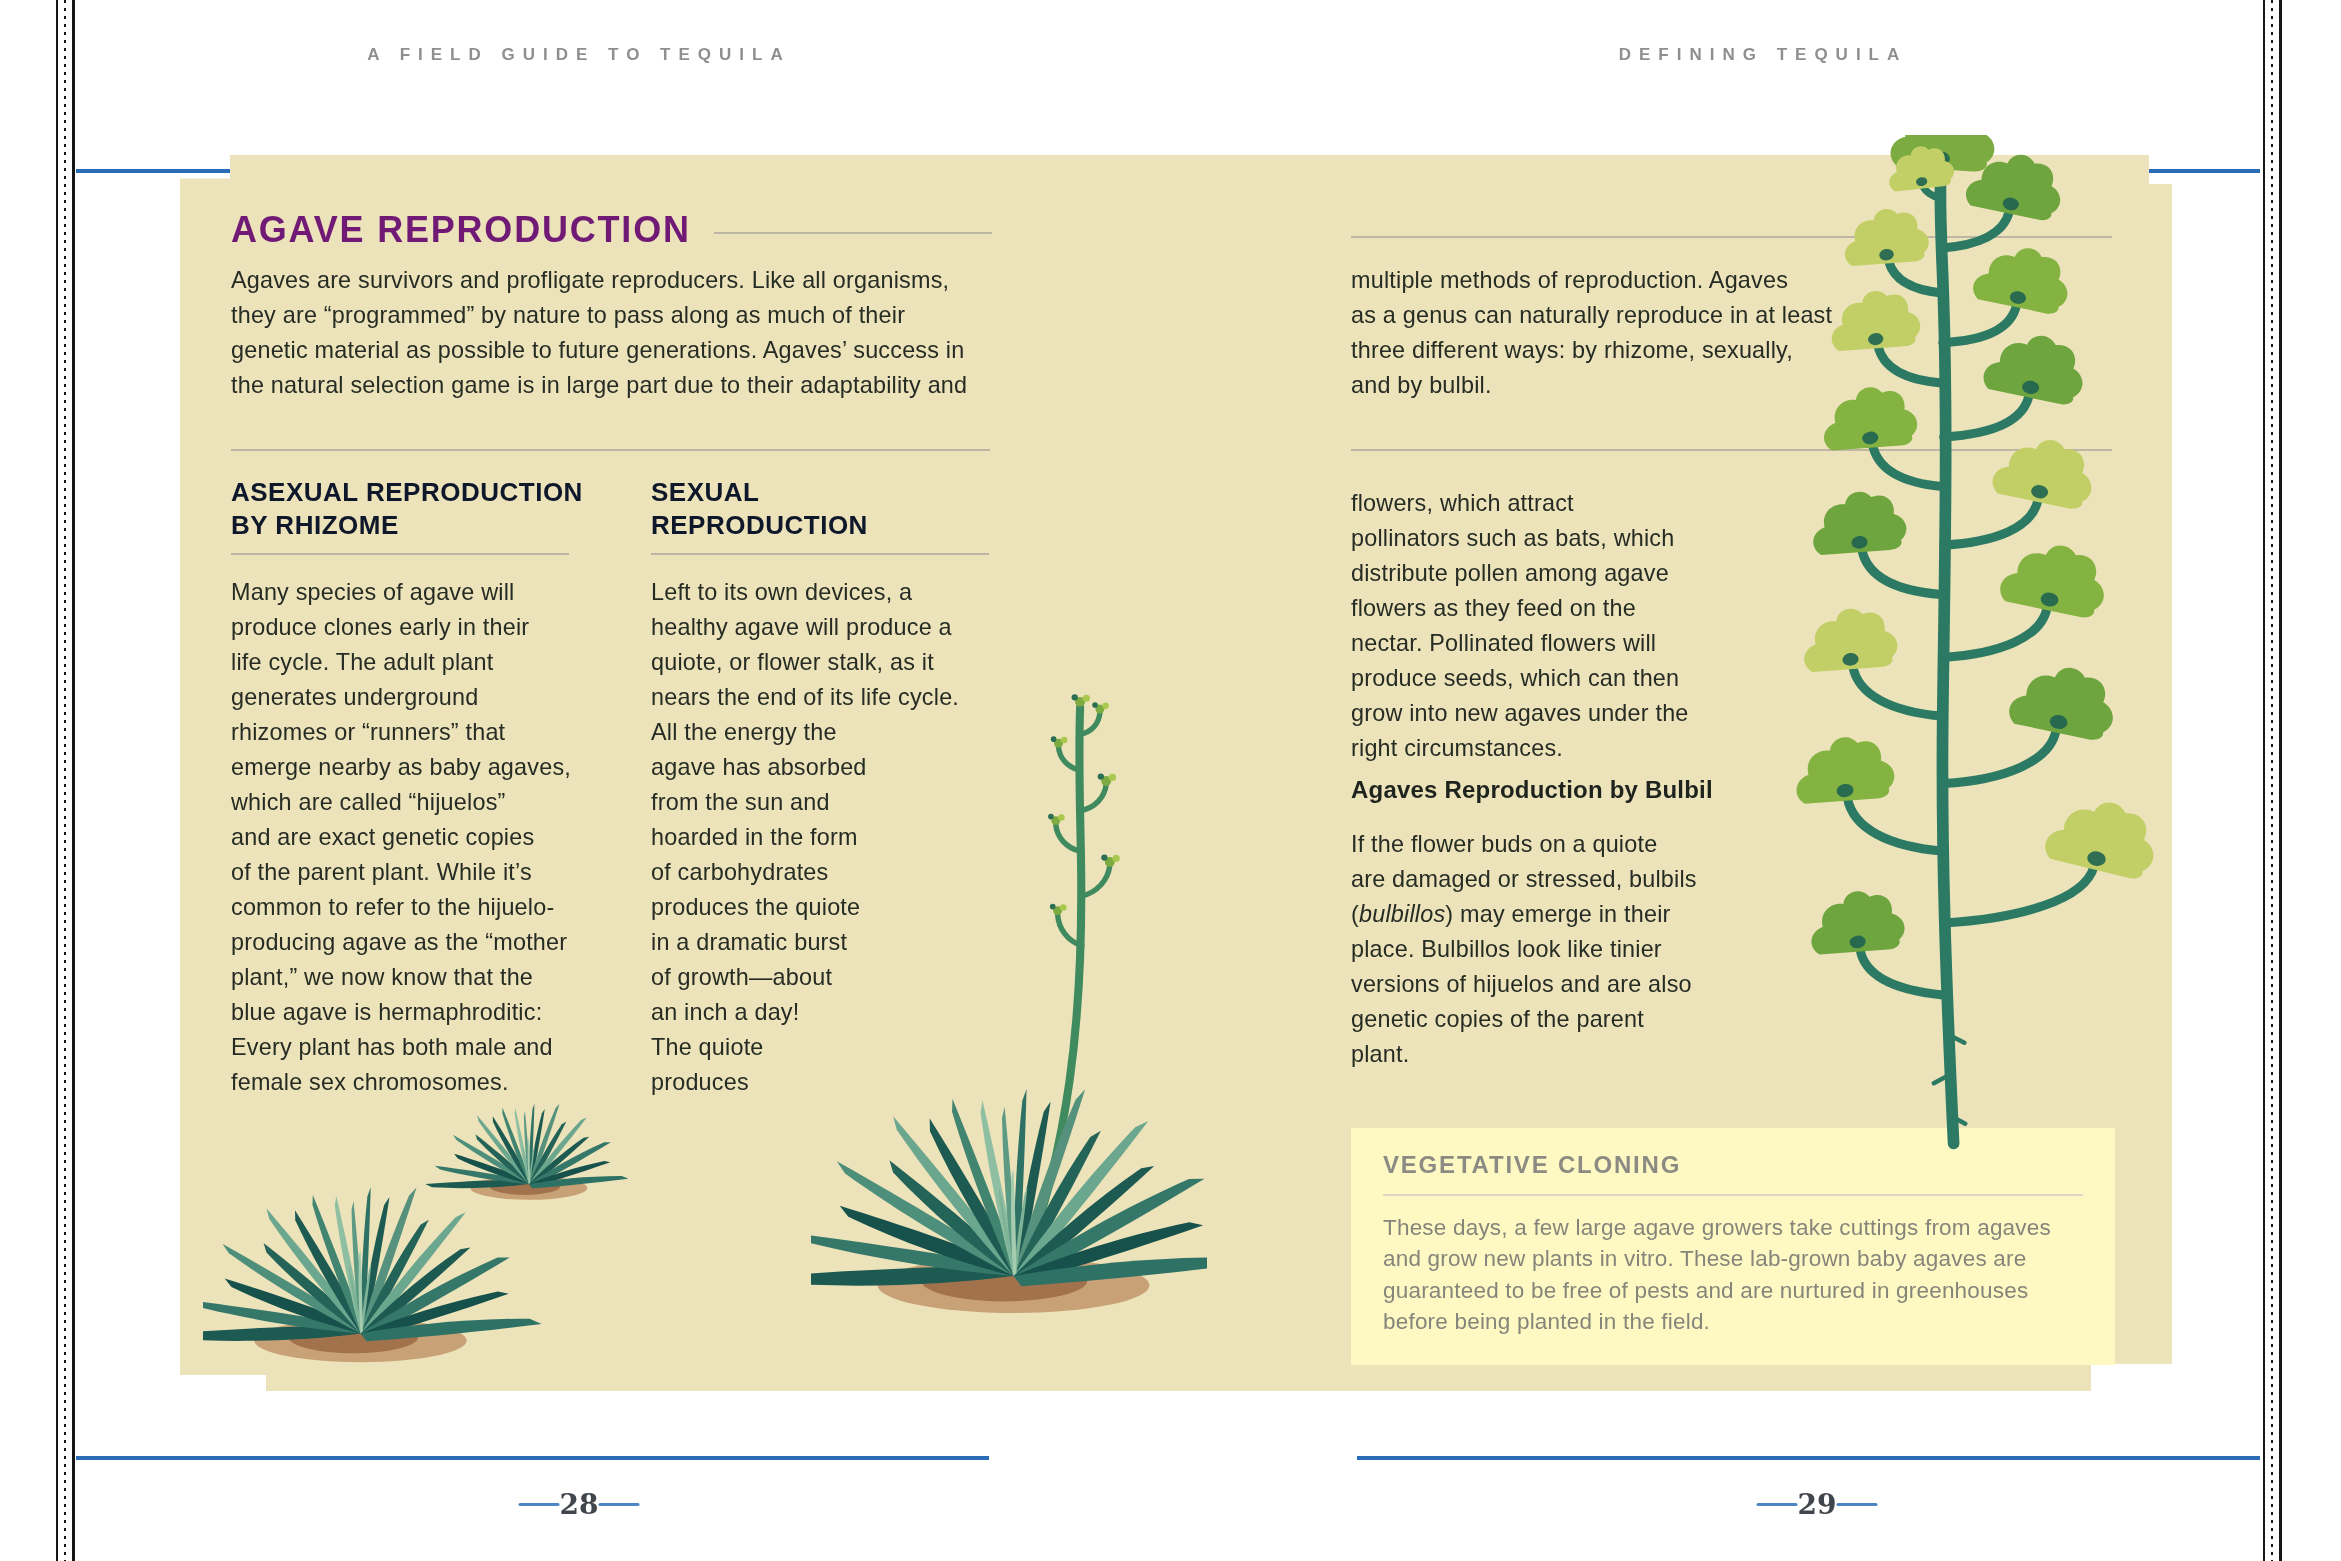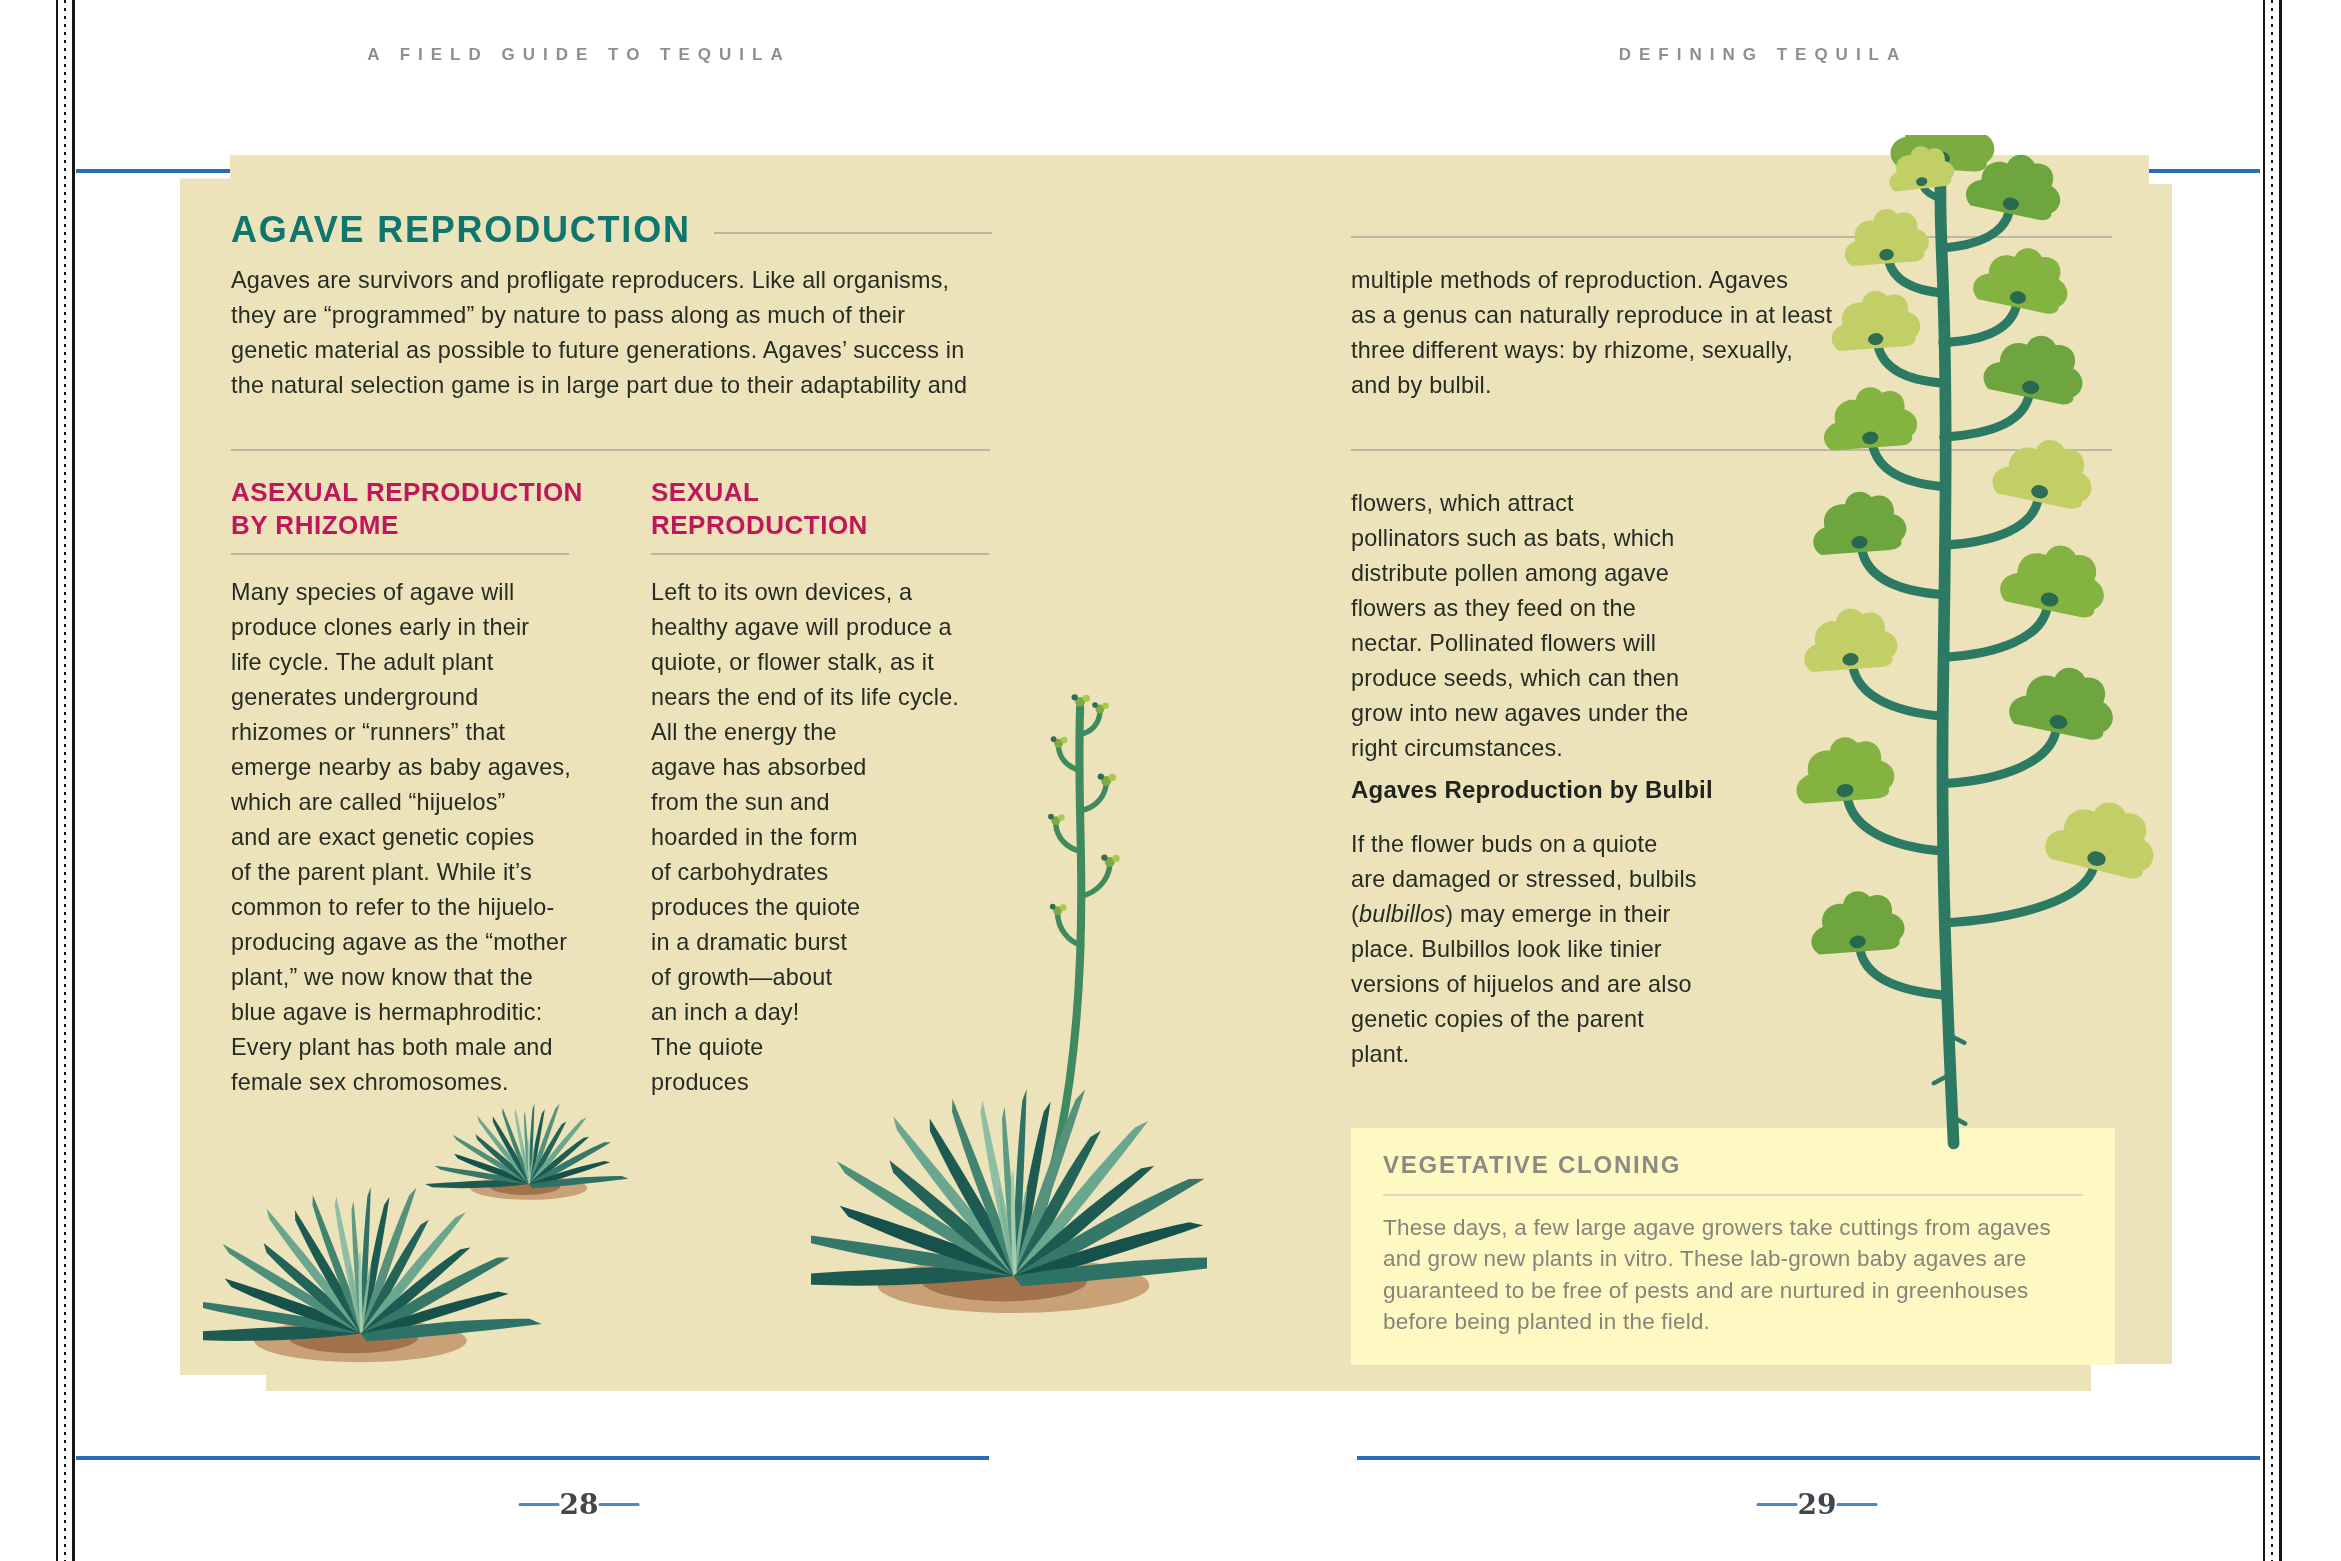--- a/index.html
+++ b/index.html
@@ -25,30 +25,30 @@
   .blue-rule{position:absolute;height:3.6px;background:#2a6db6;}
 
   .panel{
     position:absolute;left:180px;top:155px;width:1992px;height:1236px;background:#ece3ba;
     clip-path:polygon(0px 23.4px,50px 23.4px,50px 0px,1969px 0px,1969px 29px,1992px 29px,
       1992px 1209px,1911px 1209px,1911px 1236px,86px 1236px,86px 1220px,0px 1220px);
   }
 
   .title-row{display:flex;align-items:center;}
   .page-title{
-    font-size:36px;font-weight:bold;letter-spacing:1.8px;color:#0f766e;white-space:nowrap;
+    font-size:36px;font-weight:bold;letter-spacing:1.8px;color:#701a75;white-space:nowrap;
   }
   .thin-rule{height:1.8px;background:#bcb6a3;}
   .title-row .thin-rule{flex:1;margin-left:23.4px;margin-top:5.4px;}
 
   .body-text{
     font-size:23.4px;line-height:35px;color:#262c24;letter-spacing:0.2px;
   }
   .col-head{
-    font-size:26px;line-height:33px;font-weight:bold;letter-spacing:0.5px;color:#be185d;
+    font-size:26px;line-height:33px;font-weight:bold;letter-spacing:0.5px;color:#0f172a;
   }
   .sub-head{
     font-size:24px;font-weight:bold;color:#1e241d;letter-spacing:0.2px;
   }
 
   .callout{
     position:absolute;left:1351px;top:1128px;width:764px;background:#fef9c3;
     padding:23.4px 32px 27px 32px;box-sizing:border-box;
   }
   .callout h3{

